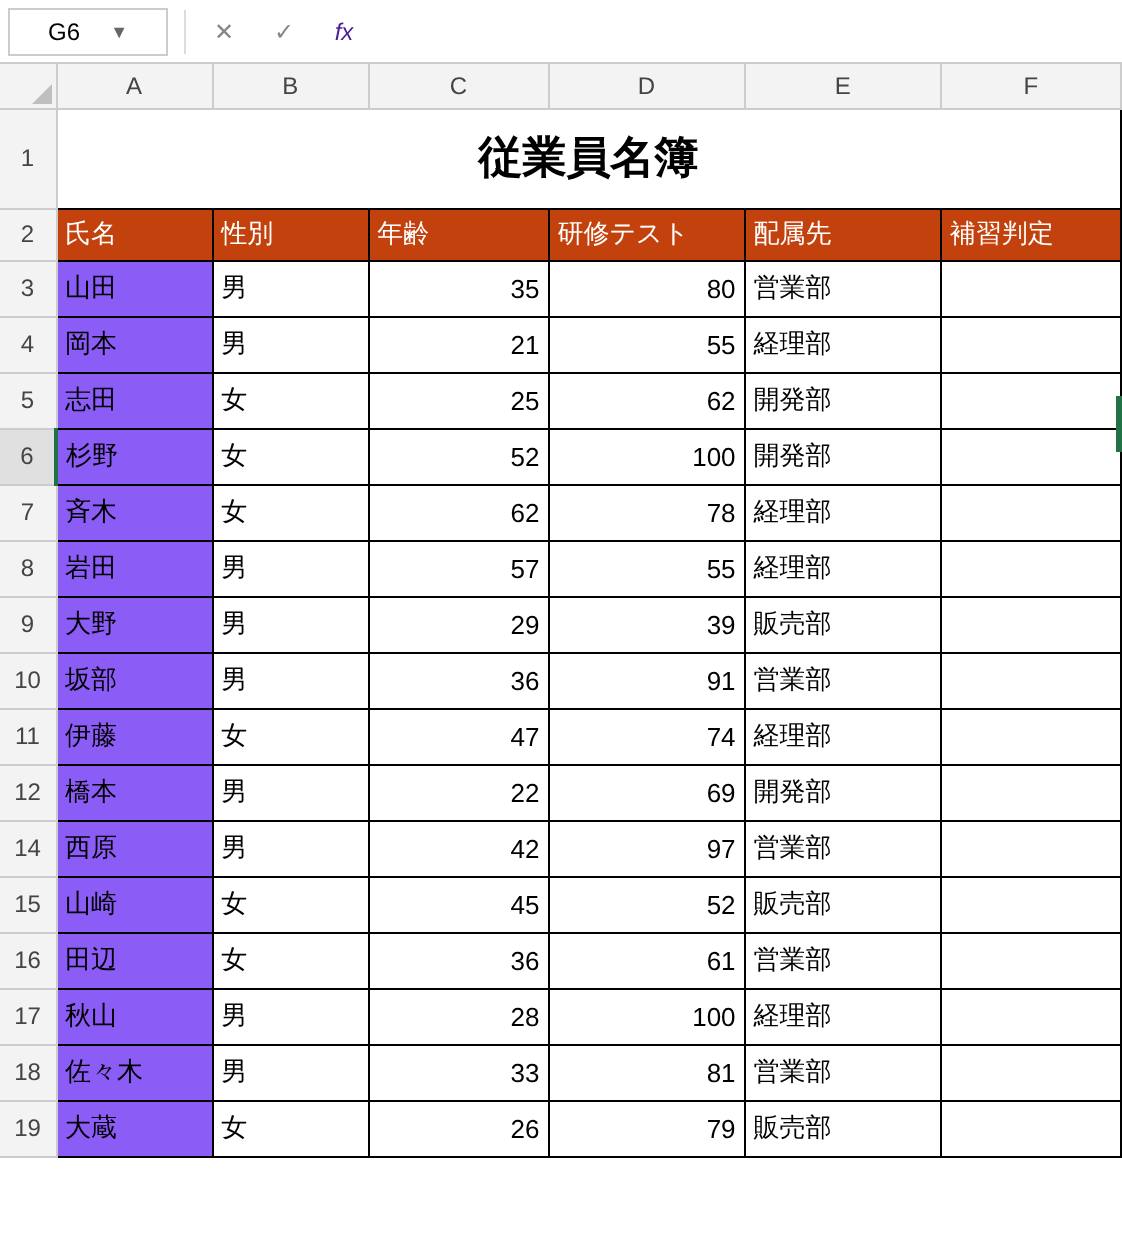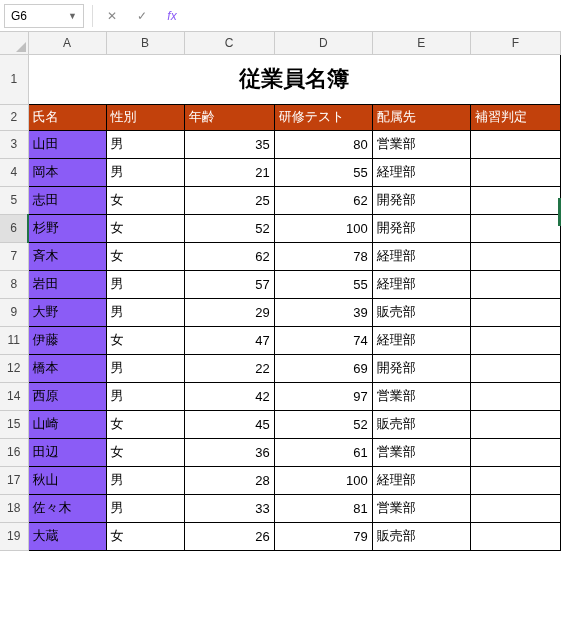--- a/index.html
+++ b/index.html
@@ -21,30 +21,30 @@
     padding: 2px 4px;
     gap: 8px;
   }
   .name-box {
     width: 80px;
     height: 24px;
     border: 1px solid #ccc;
     background: #fff;
     display: flex;
     align-items: center;
-    padding: 0 6px;
+    padding: 0 19px;
     font-size: 12px;
   }
   .name-box .chev { margin-left: auto; color: #666; font-size: 9px; }
   .fbar-btn {
     width: 22px; height: 22px;
     display: flex; align-items: center; justify-content: center;
     color: #888;
   }
-  .fbar-btn.fx { font-style: italic; color: #8b5cf6; }
+  .fbar-btn.fx { font-style: italic; color: #4c1d95; }
   .vsep { width: 1px; height: 22px; background: #ddd; }
   .formula-input {
     flex: 1; height: 24px; border: none; outline: none; padding: 0 6px;
     font-size: 12px;
   }
 
   
   .sheet { position: relative; }
   table { border-collapse: collapse; table-layout: fixed; width: 561px; }
   th, td { padding: 0; }
@@ -271,20 +271,29 @@
         <tr>
           <th class="rowhead">9</th>
           <td class="cell txt namecol first">大野</td>
           <td class="cell txt">男</td>
           <td class="cell num">29</td>
           <td class="cell num">39</td>
           <td class="cell txt">販売部</td>
           <td class="cell txt"></td>
         </tr>
         <tr>
+          <th class="rowhead">10</th>
+          <td class="cell txt namecol first">坂部</td>
+          <td class="cell txt">男</td>
+          <td class="cell num">36</td>
+          <td class="cell num">91</td>
+          <td class="cell txt">営業部</td>
+          <td class="cell txt"></td>
+        </tr>
+        <tr>
           <th class="rowhead">11</th>
           <td class="cell txt namecol first">伊藤</td>
           <td class="cell txt">女</td>
           <td class="cell num">47</td>
           <td class="cell num">74</td>
           <td class="cell txt">経理部</td>
           <td class="cell txt"></td>
         </tr>
         <tr>
           <th class="rowhead">12</th>

